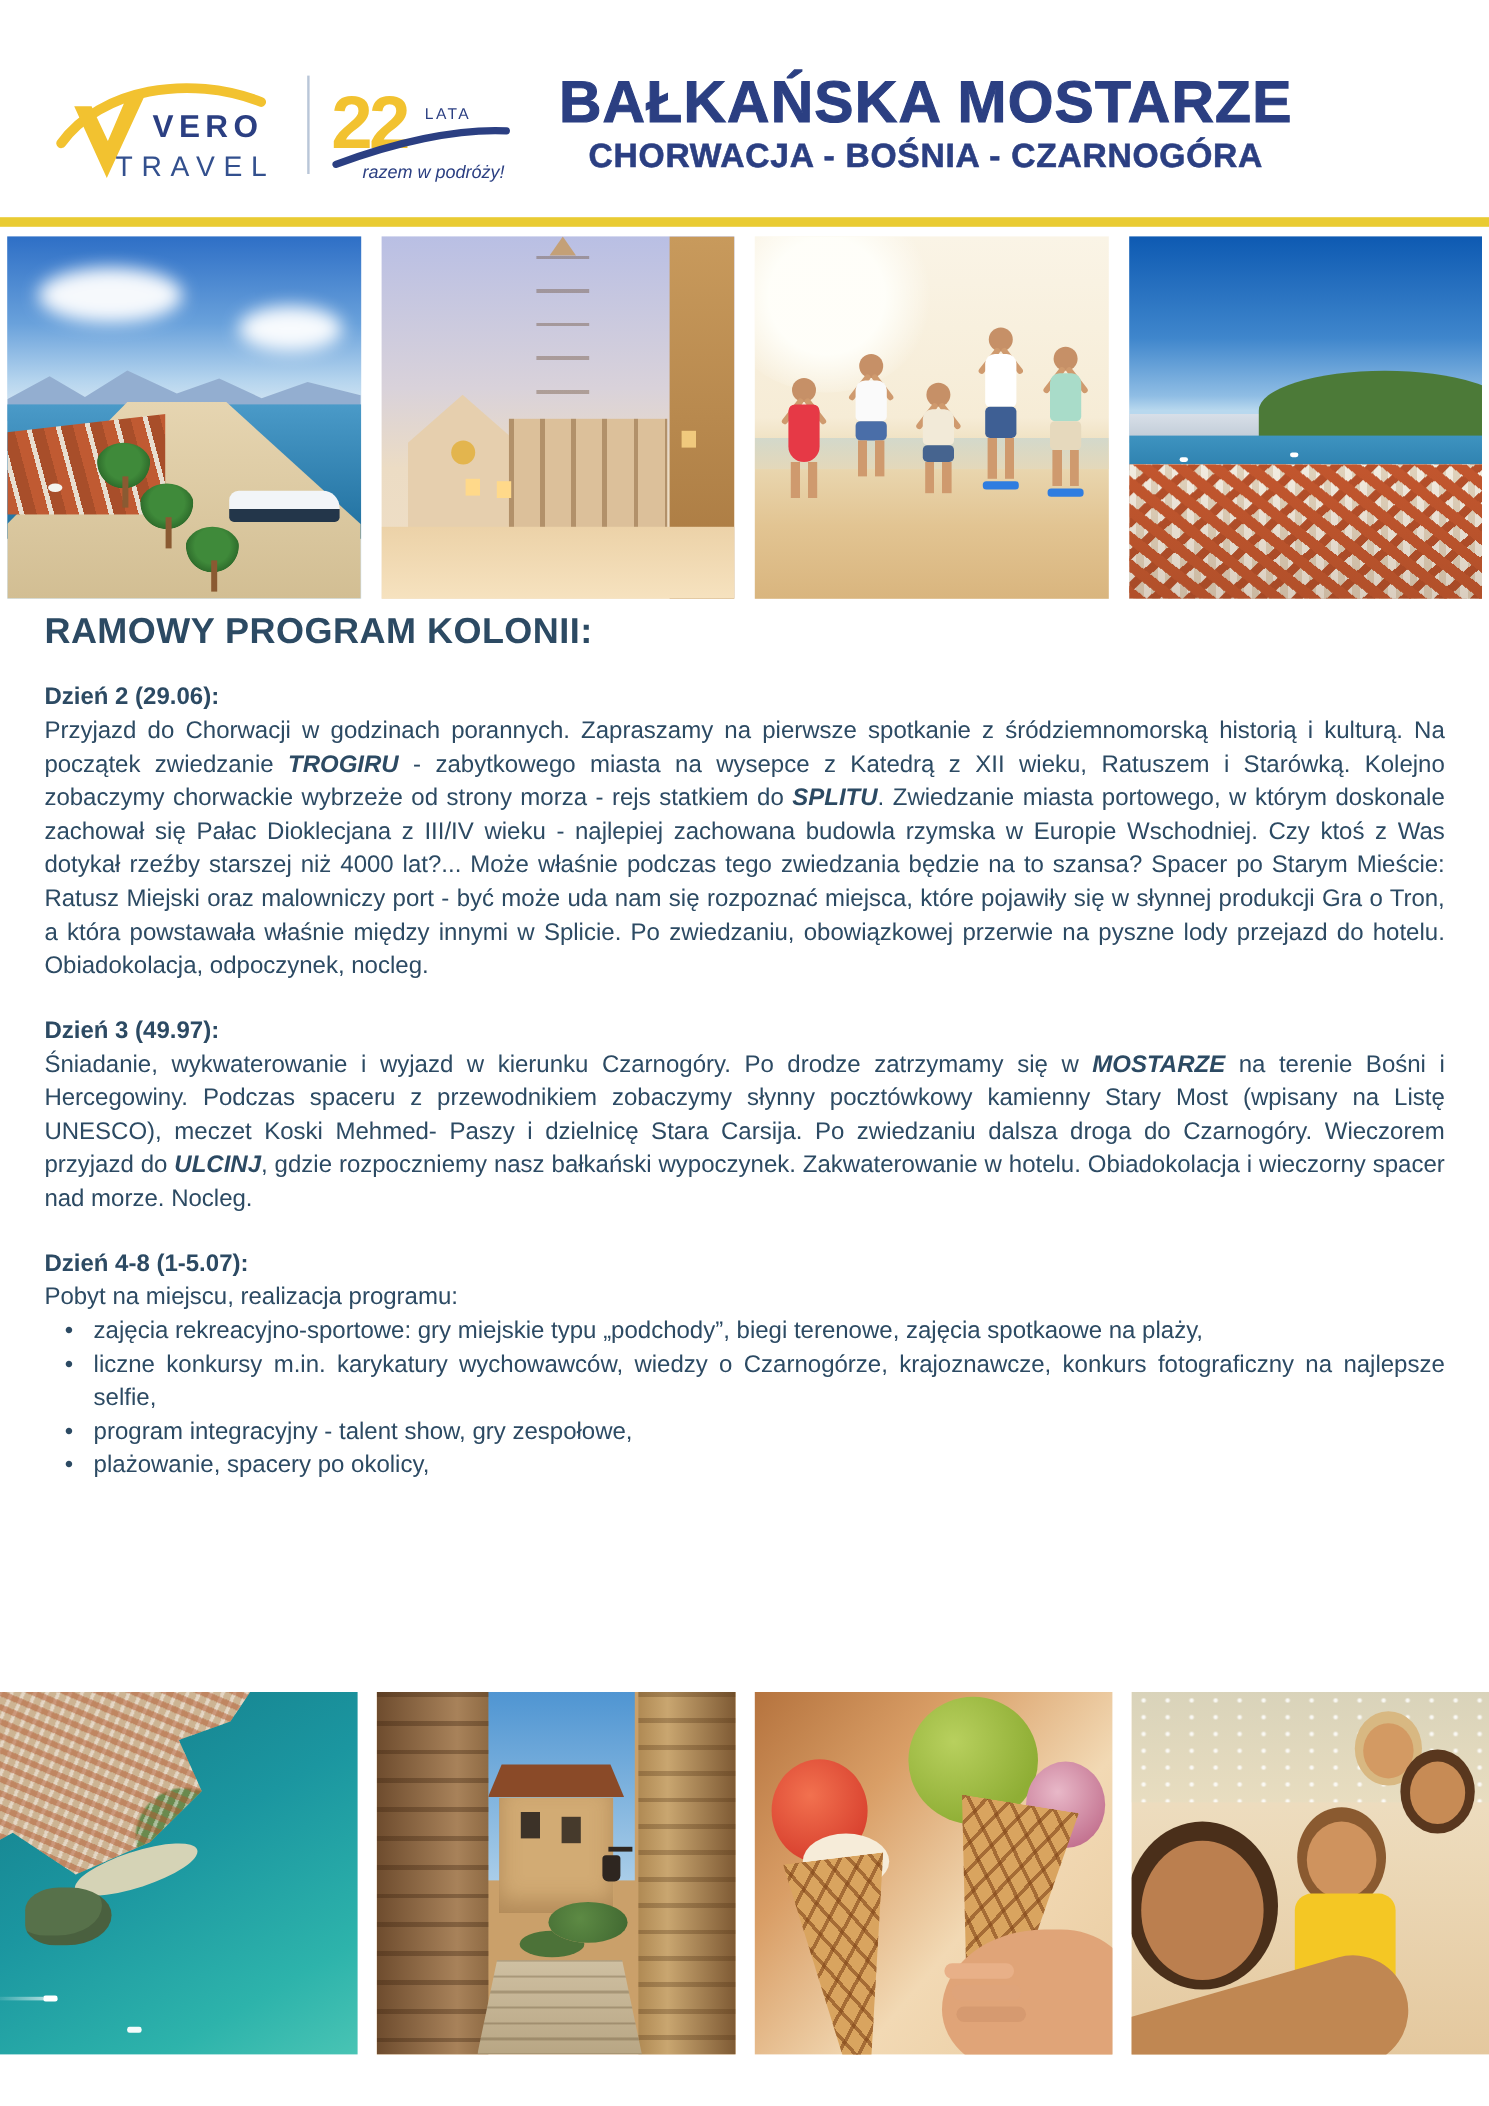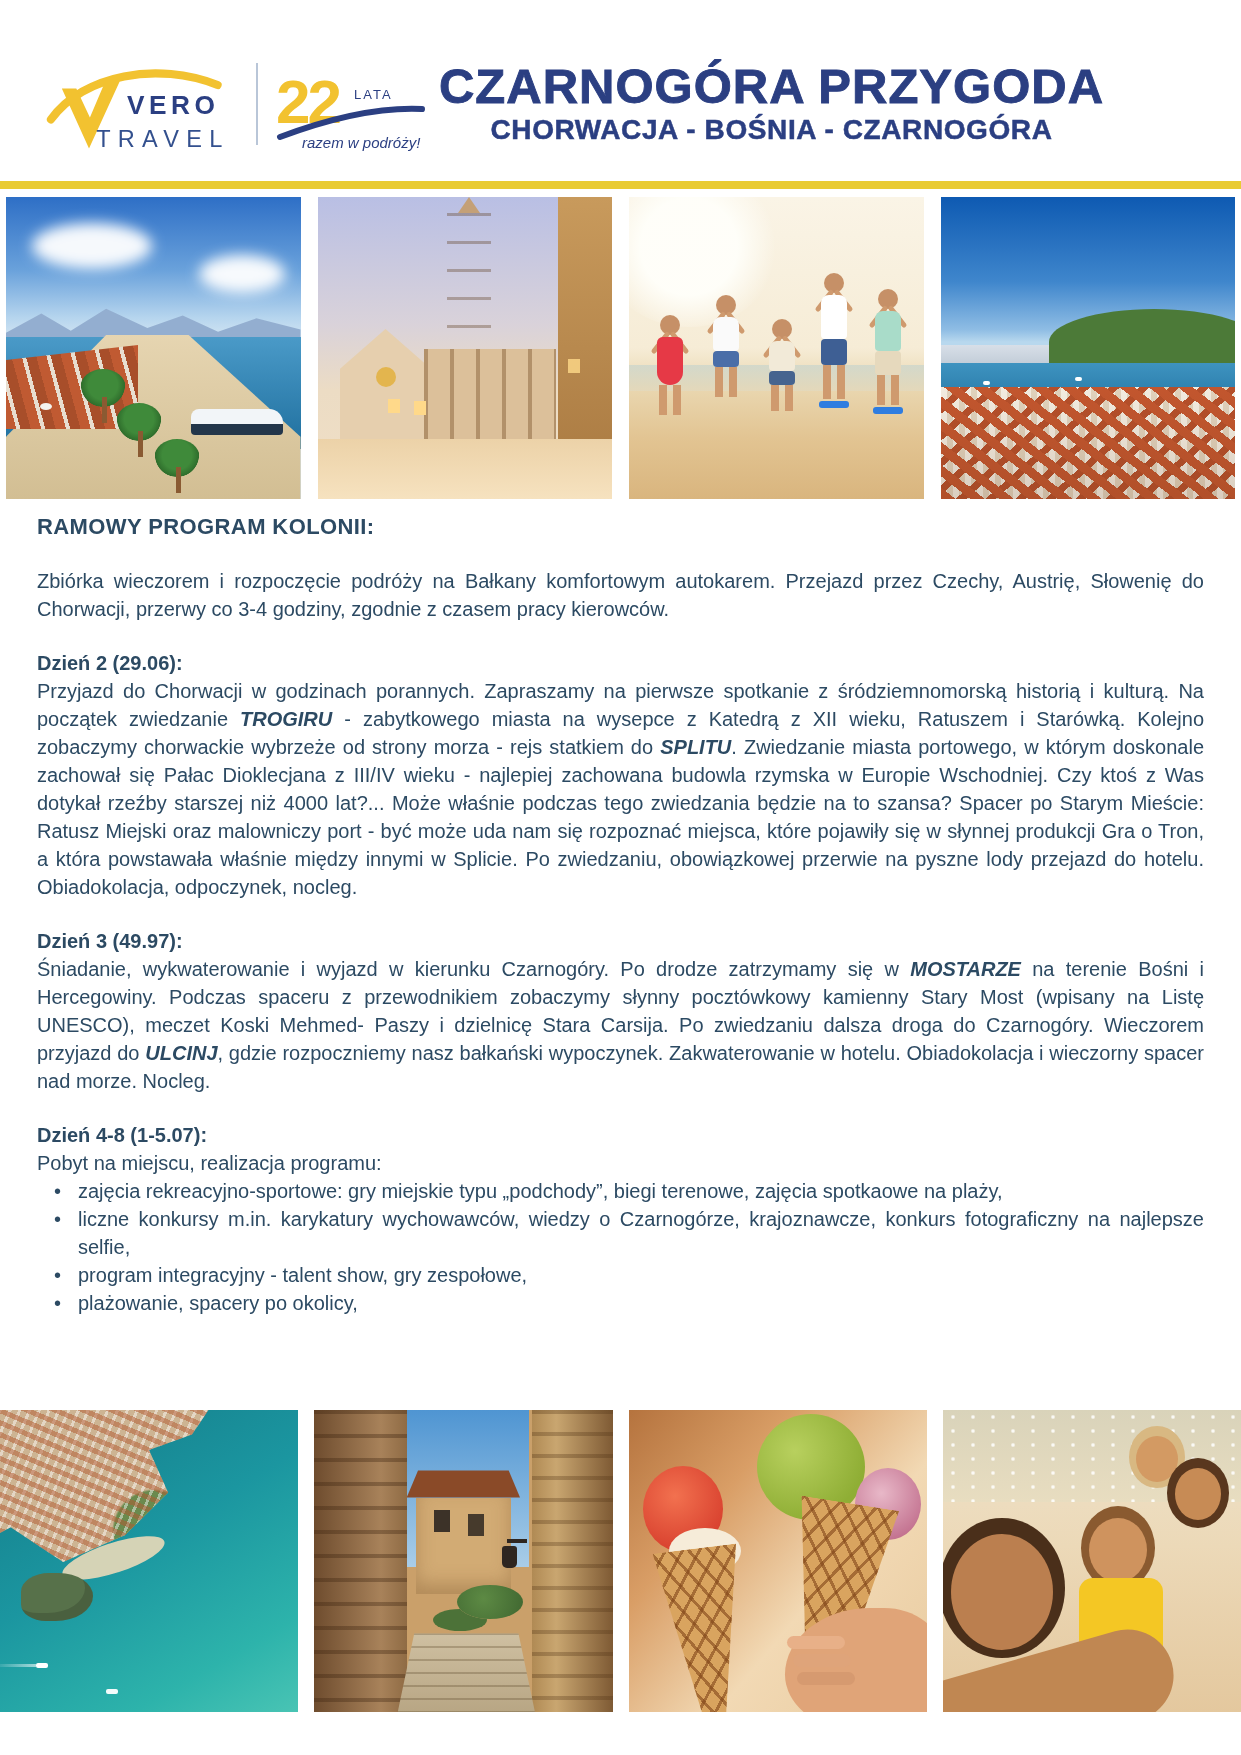--- a/index.html
+++ b/index.html
@@ -196,21 +196,21 @@
   .sf-hair3 { left:224px; top:48px; width:62px; height:70px; background:#59371e; }
   .sf-face3 { left:232px; top:58px; width:46px; height:52px; background:#c78b55; }
   .sf-hair4 { left:186px; top:16px; width:56px; height:62px; background:#d8b882; }
   .sf-face4 { left:193px; top:26px; width:42px; height:46px; background:#d39a63; }
   .sf-arm { position:absolute; left:-36px; bottom:-34px; width:270px; height:92px; border-radius:46px;
     background:#c08752; transform:rotate(-16deg); }
 
   
   .content { box-sizing:border-box; height:911px; padding:14px 37px 0 37px; overflow:hidden;
     font-size:20px; line-height:28px; color:#2c4a63; }
-  .program-heading { font-size:22px; font-weight:700; letter-spacing:.4px; margin:0 0 26px 0; }
+  .program-heading { font-size:30px; font-weight:700; letter-spacing:.4px; margin:0 0 26px 0; }
   .day { margin:0 0 26px 0; }
   .day-title { font-weight:700; margin:0; }
   .day-par { margin:0; text-align:justify; }
   .b { font-weight:700;font-style:italic; }
   ul.bullets { list-style:none; margin:0; padding:0; }
   ul.bullets li { position:relative; padding-left:41px; text-align:justify; }
   ul.bullets li::before { content:"\2022"; position:absolute; left:17px; top:0; }
 </style>
 </head>
 <body>
@@ -229,21 +229,21 @@
     <div class="divider"></div>
     <div class="logo-block">
       <svg width="152" height="98" viewBox="0 0 152 98">
         <text x="0" y="68" font-size="62" font-weight="700" letter-spacing="-3" fill="#f2c230">22</text>
         <text x="78" y="44" font-size="13" letter-spacing="2" fill="#2b3f82">LATA</text>
         <path d="M4 82 C 52 64 104 52 146 54" fill="none" stroke="#2b3f82" stroke-width="6" stroke-linecap="round"></path>
         <text x="26" y="93" font-size="15" font-style="italic" fill="#2b3f82">razem w podróży!</text>
       </svg>
     </div>
     <div class="title-block">
-      <div class="doc-title">CZARNOGÓRA PRZYGODA</div>
+      <div class="doc-title">BAŁKAŃSKA MOSTARZE</div>
       <div class="doc-subtitle">CHORWACJA - BOŚNIA - CZARNOGÓRA</div>
     </div>
   </div>
 
   <div class="yellow-rule"></div>
 
   <div class="photo-row top">
     <div class="photo p-trogir">
       <div class="t-cloud t-c1"></div>
       <div class="t-cloud t-c2"></div>
@@ -316,21 +316,20 @@
       <div class="a-sea"></div>
       <div class="a-boats"></div>
       <div class="a-city"></div>
     </div>
   </div>
 
   <div class="content">
     <h3 class="program-heading">RAMOWY PROGRAM KOLONII:</h3>
 
     <section class="day">
-      <p class="day-par"><span>Zbiórka wieczorem i rozpoczęcie podróży na Bałkany komfortowym autokarem. Przejazd przez Czechy, Austrię, Słowenię do Chorwacji, przerwy co 3-4 godziny, zgodnie z czasem pracy kierowców.</span></p>
     </section>
 
     <section class="day">
       <p class="day-title">Dzień 2 (29.06):</p>
       <p class="day-par"><span>Przyjazd do Chorwacji w godzinach porannych. Zapraszamy na pierwsze spotkanie z śródziemnomorską historią i kulturą.  Na początek zwiedzanie </span><span class="b">TROGIRU</span><span> - zabytkowego miasta na wysepce z Katedrą z XII wieku, Ratuszem i Starówką. Kolejno zobaczymy chorwackie wybrzeże od strony morza - rejs statkiem do </span><span class="b">SPLITU</span><span>. Zwiedzanie miasta portowego, w którym doskonale zachował się Pałac Dioklecjana z III/IV wieku - najlepiej zachowana budowla rzymska w Europie Wschodniej. Czy ktoś z Was dotykał rzeźby starszej niż 4000 lat?... Może właśnie podczas tego zwiedzania będzie na to szansa? Spacer po Starym Mieście: Ratusz Miejski oraz malowniczy port - być może uda nam się rozpoznać miejsca, które pojawiły się w słynnej produkcji Gra o Tron, a która powstawała właśnie między innymi w Splicie. Po zwiedzaniu, obowiązkowej przerwie na pyszne lody przejazd do hotelu. Obiadokolacja, odpoczynek, nocleg.</span></p>
     </section>
 
     <section class="day">
       <p class="day-title">Dzień 3 (49.97):</p>
       <p class="day-par"><span>Śniadanie, wykwaterowanie i wyjazd w kierunku Czarnogóry. Po drodze zatrzymamy się w </span><span class="b">MOSTARZE</span><span> na terenie Bośni i Hercegowiny. Podczas spaceru z przewodnikiem zobaczymy słynny pocztówkowy kamienny Stary Most (wpisany na Listę UNESCO), meczet Koski Mehmed- Paszy i dzielnicę Stara Carsija. Po zwiedzaniu dalsza droga do Czarnogóry. Wieczorem przyjazd do </span><span class="b">ULCINJ</span><span>, gdzie rozpoczniemy nasz bałkański wypoczynek. Zakwaterowanie w hotelu. Obiadokolacja i wieczorny spacer nad morze. Nocleg.</span></p>

